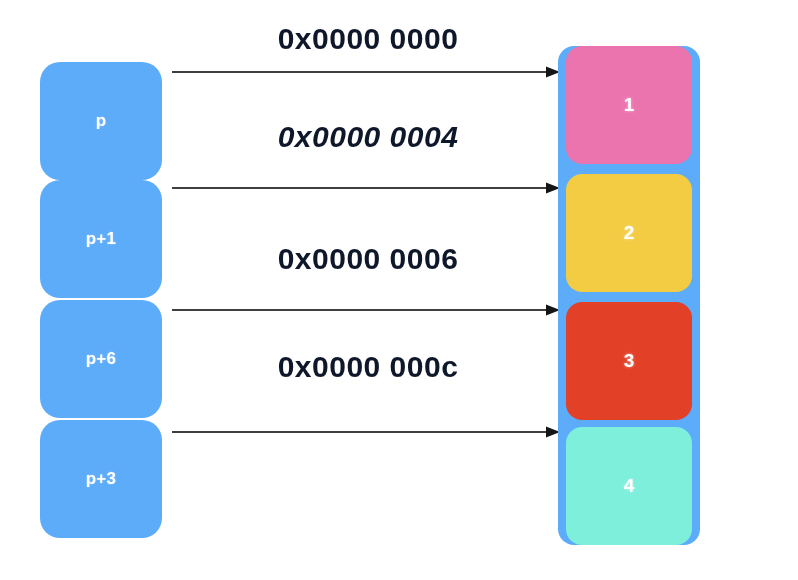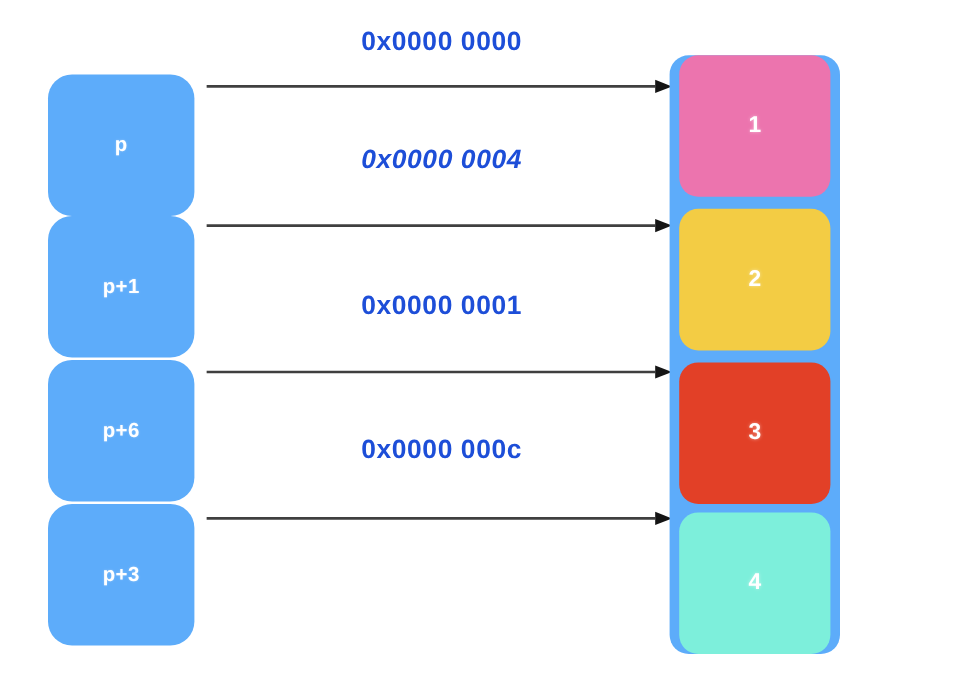--- a/index.html
+++ b/index.html
@@ -47,30 +47,30 @@
   .ptr-cell.c1 { top: 118px; height: 118px; }
   .ptr-cell.c2 { top: 238px; height: 118px; }
   .ptr-cell.c3 { top: 358px; height: 118px; }
 
   
   .addr-label {
     position: absolute;
     left: 188px;
     width: 360px;
     text-align: center;
-    color: #1d4ed8;
-    font-size: 22px;
+    color: #0f172a;
+    font-size: 30px;
     font-weight: bold;
     letter-spacing: 0.5px;
     font-family: "Liberation Sans", sans-serif;
   }
   .addr-label.l0 { top: 22px; }
   .addr-label.l1 { top: 120px; font-style: italic; }
   .addr-label.l2 { top: 242px; }
-  .addr-label.l3 { top: 362px; }
+  .addr-label.l3 { top: 350px; }
 
   .arrow-row {
     position: absolute;
     left: 172px;
     width: 388px;
     height: 12px;
   }
   .arrow-row.a0 { top: 66px; }
   .arrow-row.a1 { top: 182px; }
   .arrow-row.a2 { top: 304px; }
@@ -120,21 +120,21 @@
     <div class="ptr-cell c2" style="background: rgb(93, 172, 250);">
       <span>p+6</span>
     </div>
     <div class="ptr-cell c3" style="background: rgb(93, 172, 250);">
       <span>p+3</span>
     </div>
   </div>
 
   <div class="addr-label l0">0x0000 0000</div>
   <div class="addr-label l1">0x0000 0004</div>
-  <div class="addr-label l2">0x0000 0001</div>
+  <div class="addr-label l2">0x0000 0006</div>
   <div class="addr-label l3">0x0000 000c</div>
 
   <div class="arrow-row a0">
     <svg width="388" height="12" viewBox="0 0 388 12">
       <line x1="0" y1="6" x2="374" y2="6" stroke="#3f3f3f" stroke-width="2.2"></line>
       <polygon points="374,0.5 388,6 374,11.5" fill="#151515"></polygon>
     </svg>
   </div>
   <div class="arrow-row a1">
     <svg width="388" height="12" viewBox="0 0 388 12">

